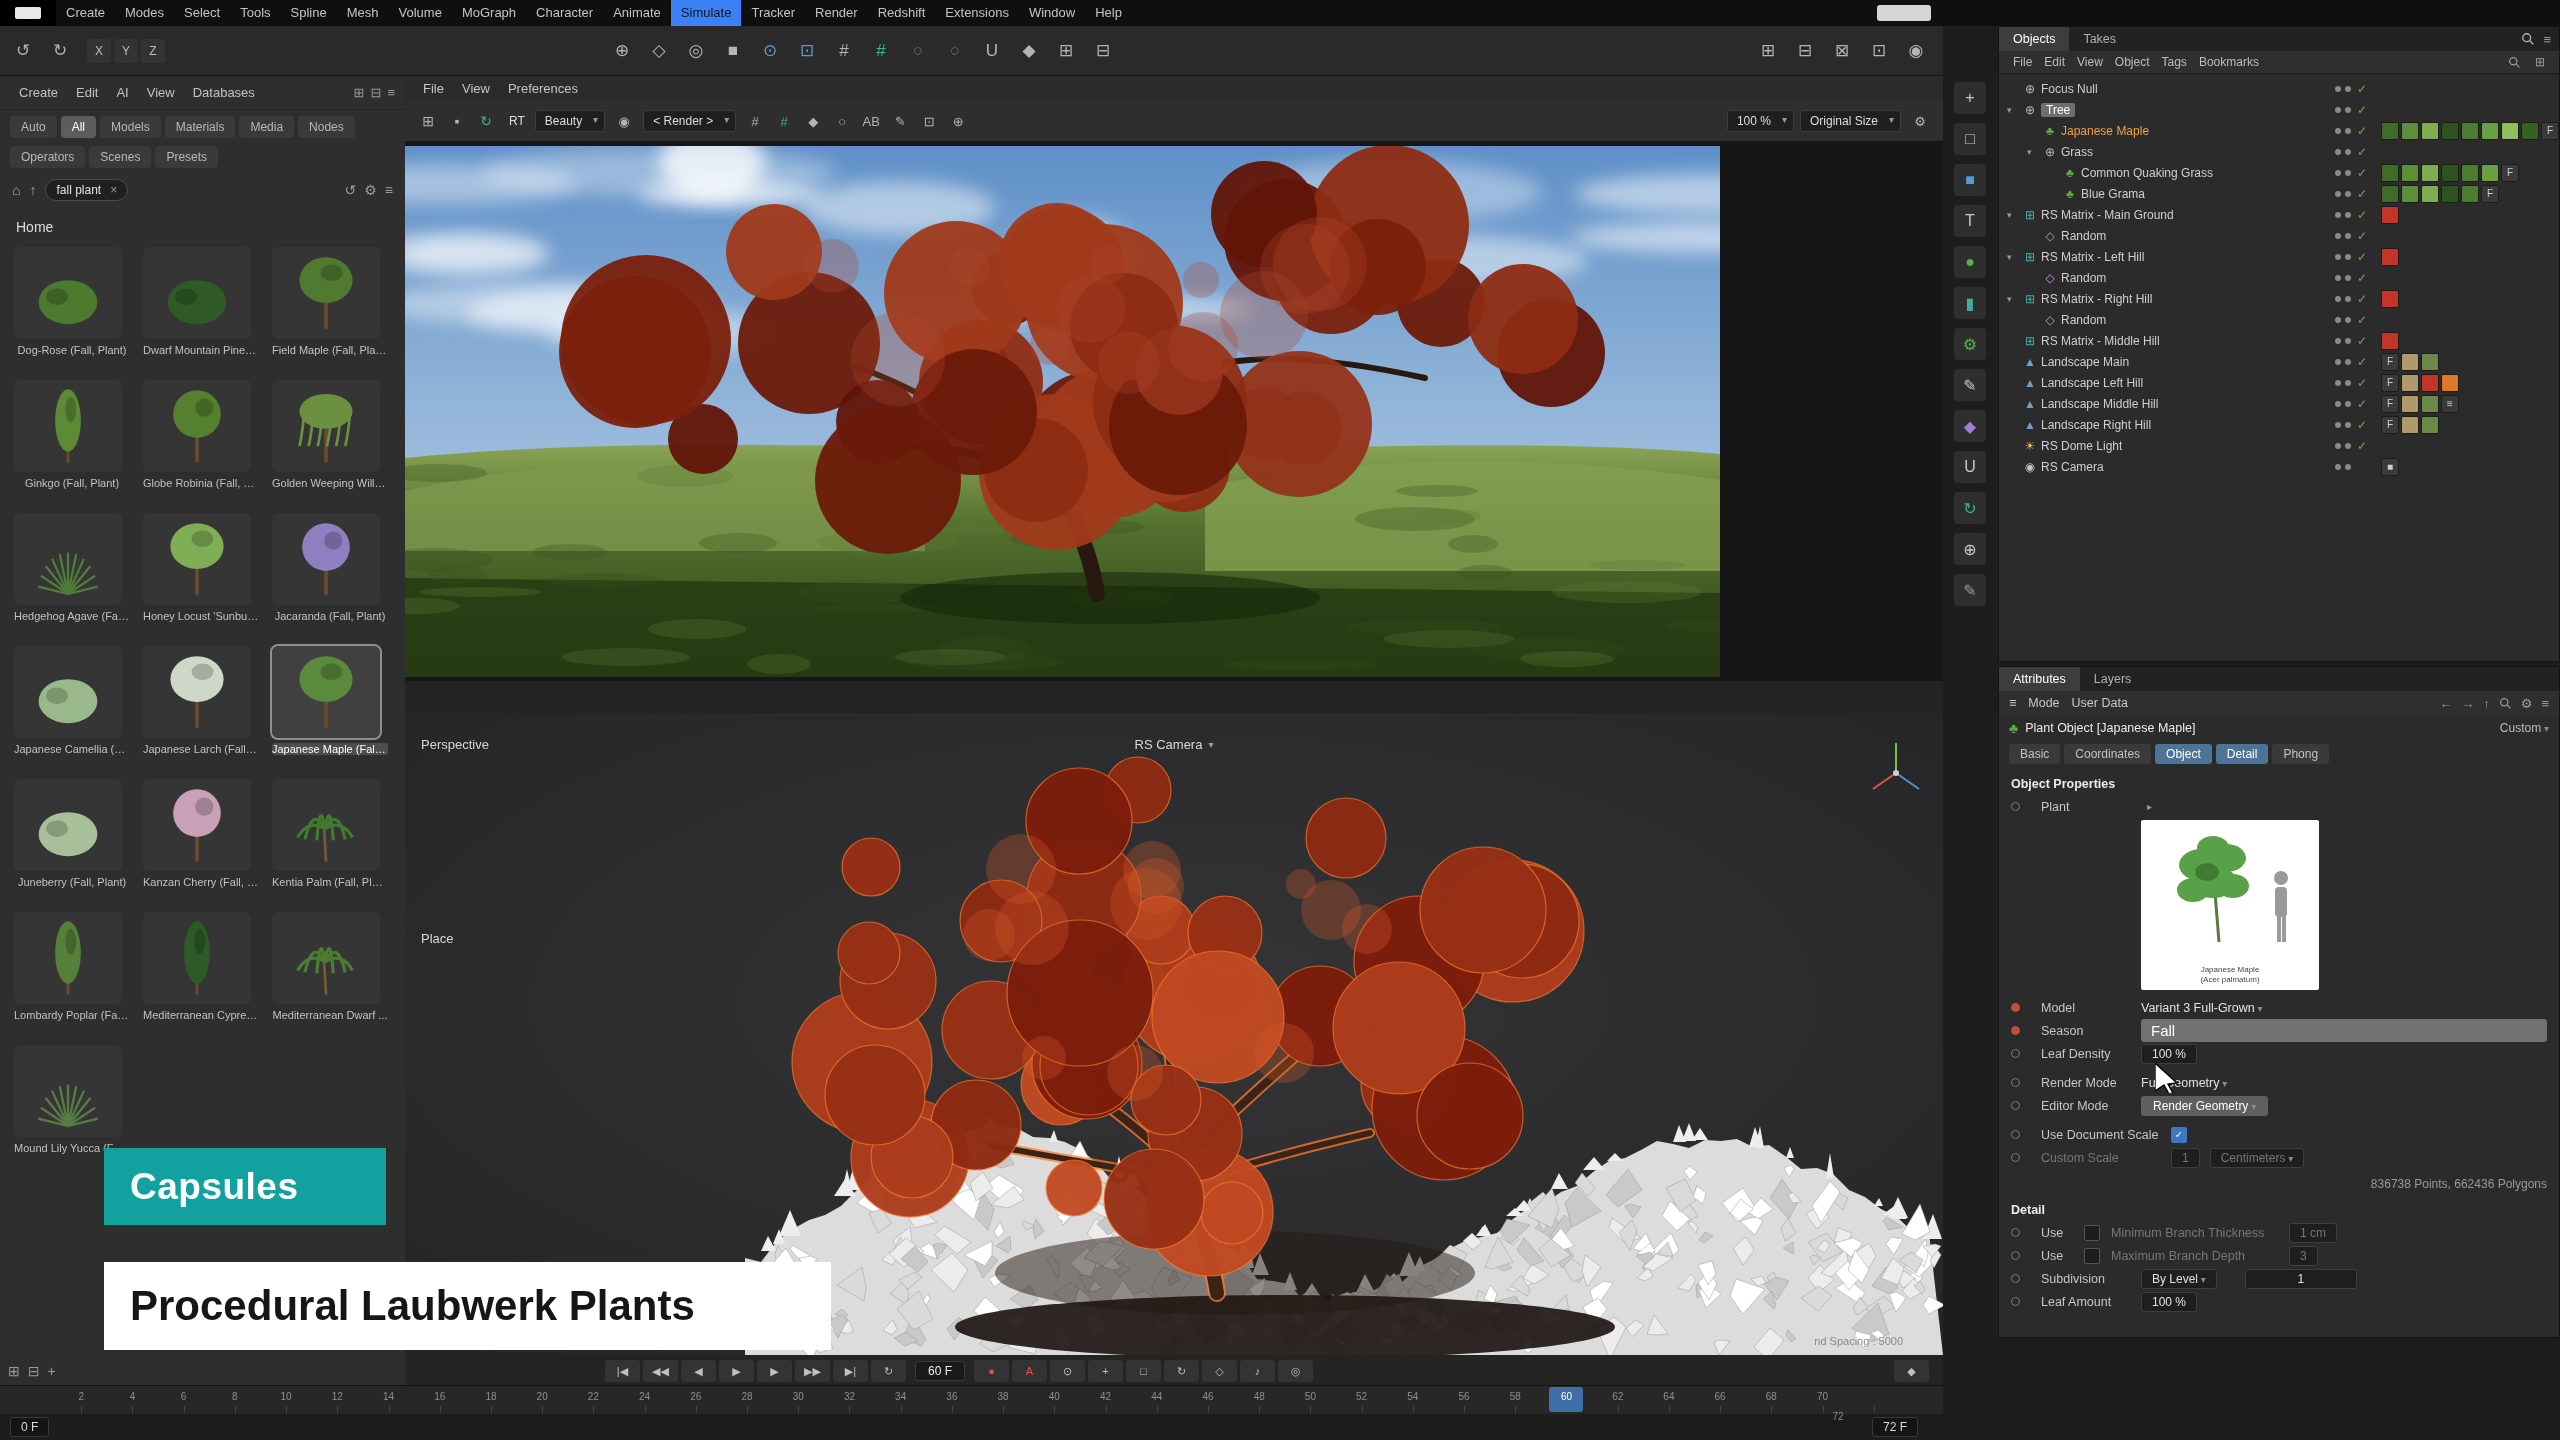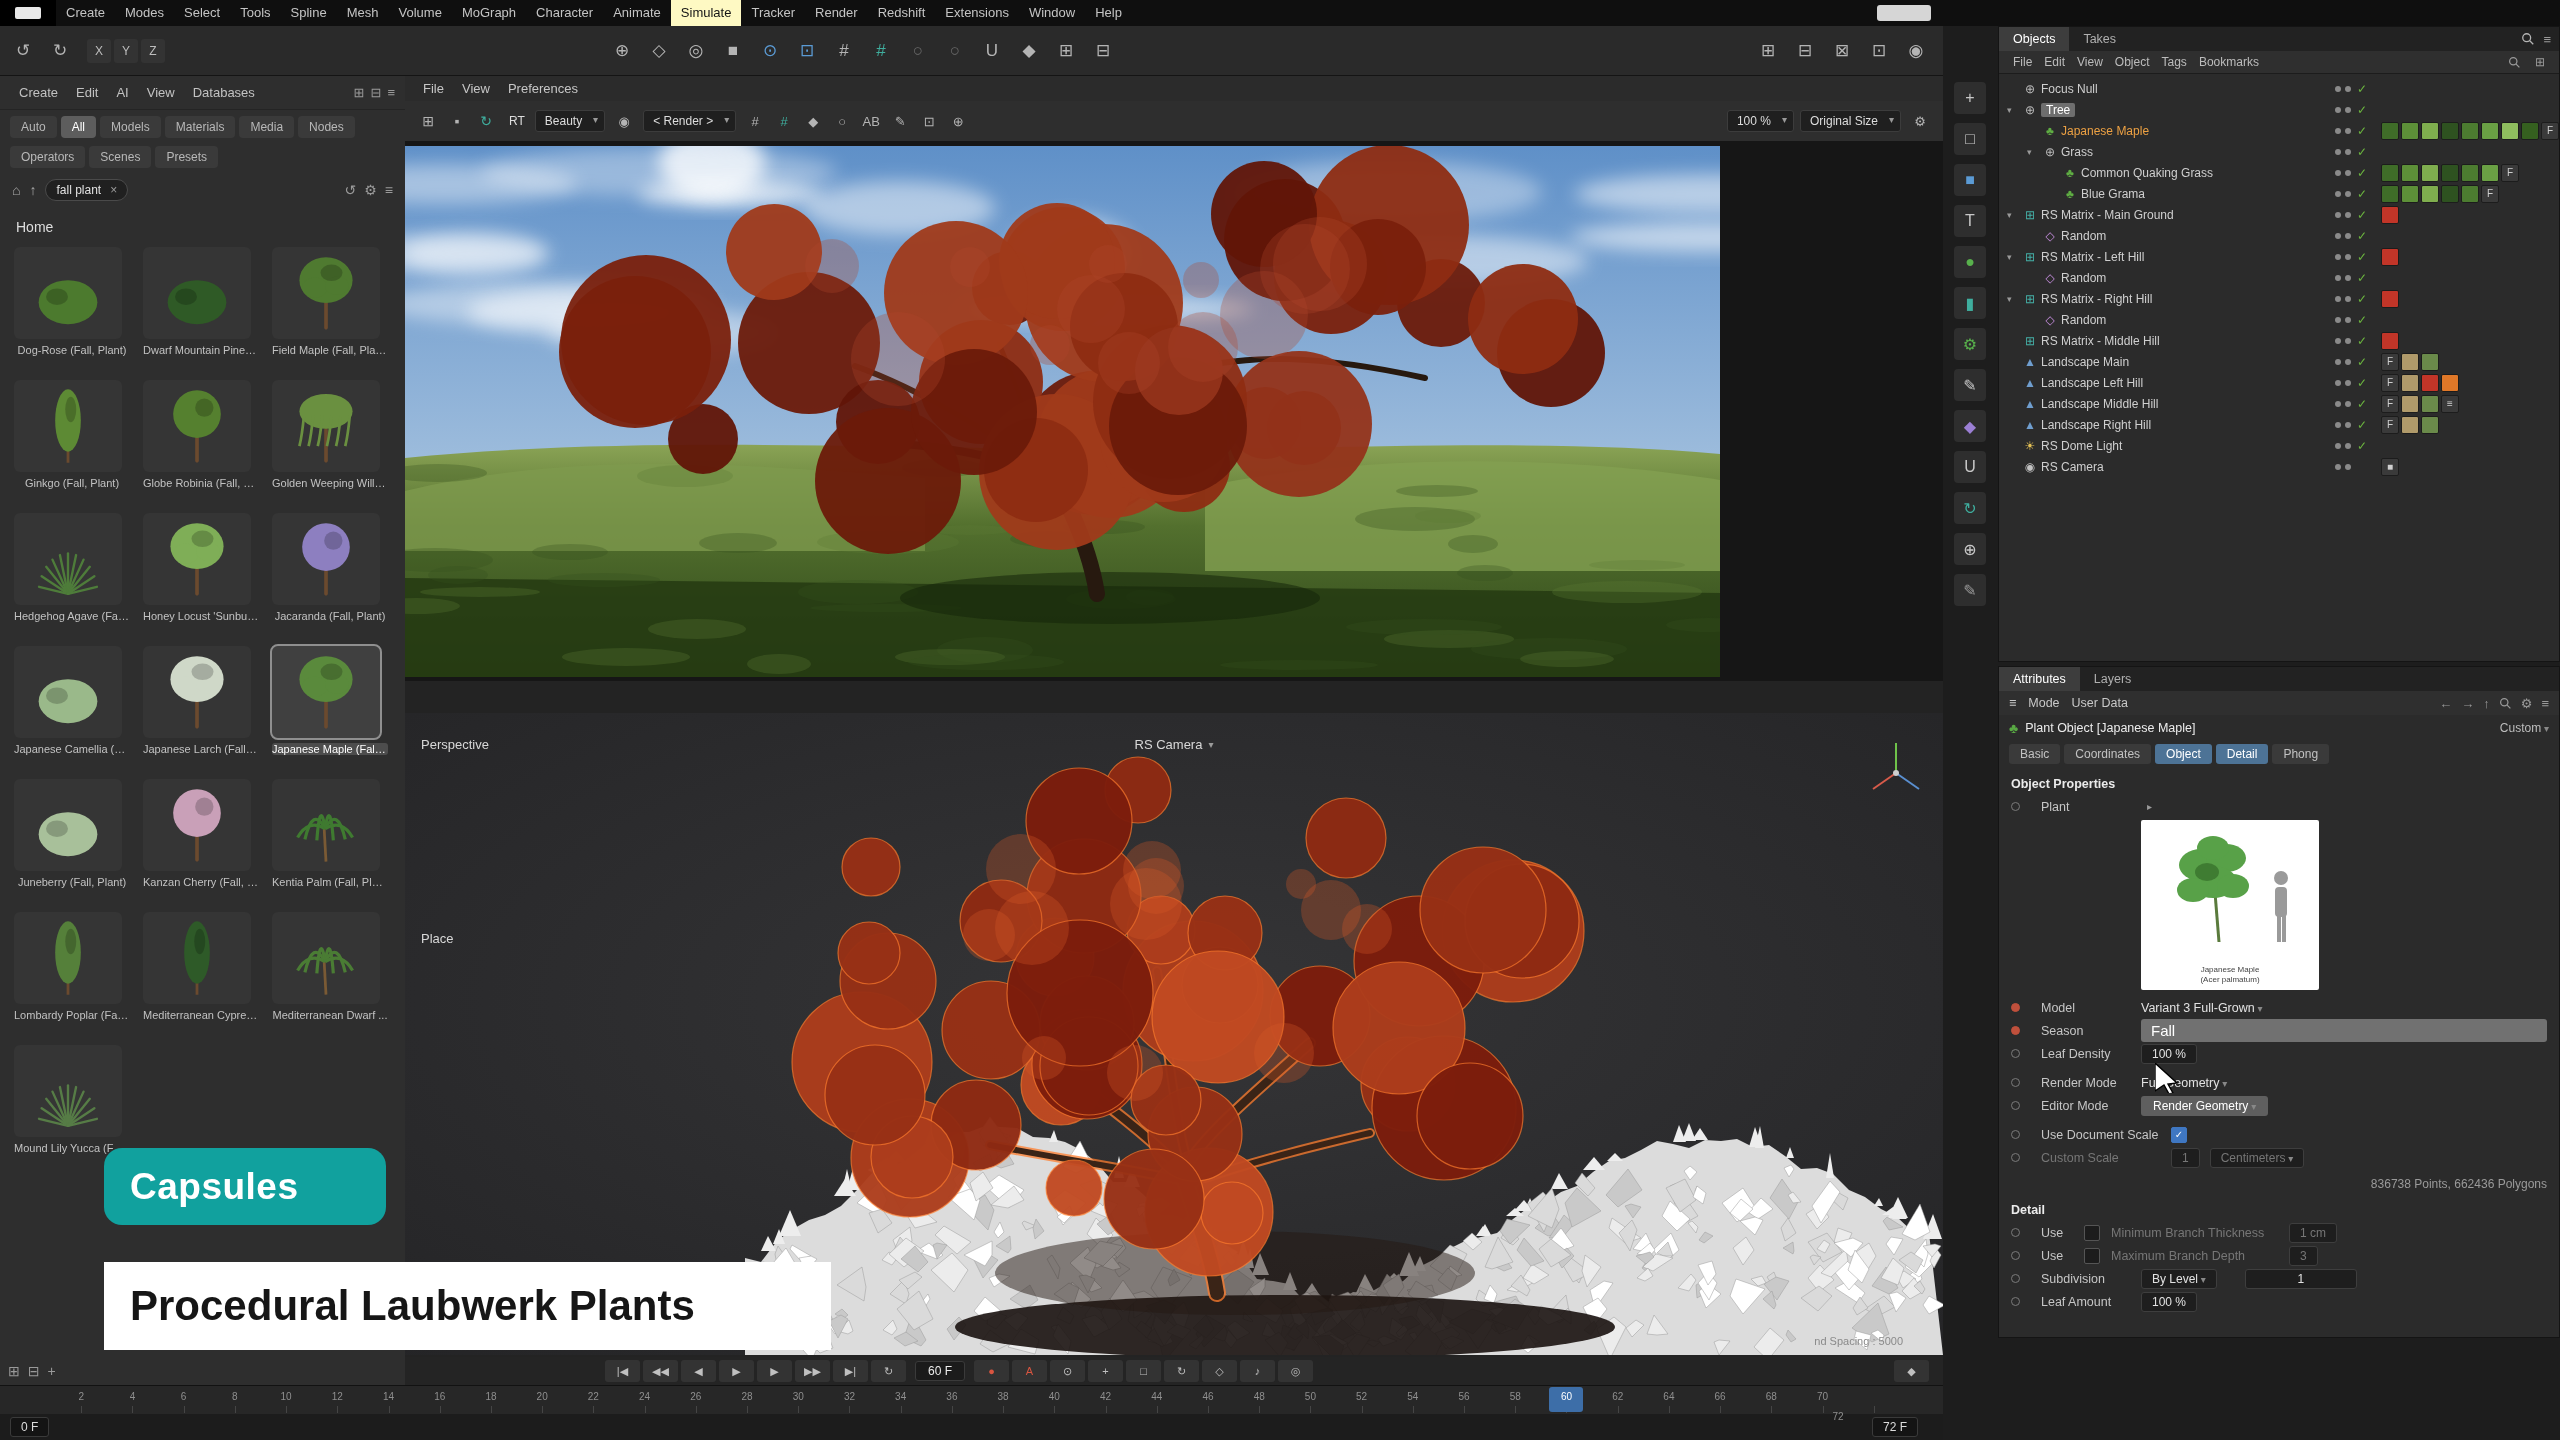--- a/index.html
+++ b/index.html
@@ -4,21 +4,21 @@
 <style>
   html,body{margin:0;padding:0;background:#111;}
   body{font-family:"Liberation Sans",sans-serif;color:#ccc;}
   #root{position:relative;width:2560px;height:1440px;overflow:hidden;background:#1d1d1d;}
 
   
   .menubar{position:absolute;left:0;top:0;width:2560px;height:26px;background:#0f0f0f;display:flex;align-items:center;z-index:6;}
   .logo{width:56px;height:26px;background:#000;display:flex;align-items:center;justify-content:center;}
   .logo i{width:26px;height:12px;background:#e8e8e8;border-radius:2px;display:block;}
   .menu-item{padding:0 10px;font-size:13px;color:#c4c4c4;line-height:26px;white-space:nowrap;}
-  .menu-item.active{background:#fef9c3;color:#141414;}
+  .menu-item.active{background:#3b82f6;color:#141414;}
   .menubar-chip{position:absolute;left:1877px;top:5px;width:54px;height:16px;background:#d6d6d6;border-radius:3px;}
 
   
   .topbar{position:absolute;left:0;top:26px;width:1943px;height:49px;background:#2a2a2a;border-bottom:1px solid #141414;display:flex;align-items:center;z-index:5;}
   .grp{display:flex;gap:3px;align-items:center;}
   .grp.gleft{margin-left:6px;}
   .axis-grp{display:flex;gap:3px;margin-left:10px;}
   .axis-btn{width:24px;height:24px;border-radius:3px;background:#333;color:#bdbdbd;font-size:12px;display:flex;align-items:center;justify-content:center;}
   .grp.gcenter{margin-left:440px;}
   .grp.gright{margin-left:auto;margin-right:10px;}
@@ -136,21 +136,21 @@
   .preview{margin:2px 0 6px 142px;width:178px;height:170px;background:#fff;border-radius:2px;position:relative;}
   .preview .cap{position:absolute;left:0;right:0;text-align:center;font-size:8px;color:#444;}
   .cap.c1{bottom:16px;}
   .cap.c2{bottom:6px;}
   .chev{color:#9a9a9a;font-size:10px;margin-left:6px;}
   .stats{padding:8px 12px 4px 44px;color:#9a9a9a;font-size:12px;text-align:right;}
   .sub-lbl{width:178px;flex:none;}
   .gap6{height:6px;}
 
   
-  .badge{position:absolute;left:104px;top:1148px;width:282px;height:77px;color:#fff;font-weight:bold;font-size:37px;display:flex;align-items:center;padding-left:26px;z-index:8;box-sizing:border-box;letter-spacing:0.5px;border-radius:18px;}
+  .badge{position:absolute;left:104px;top:1148px;width:282px;height:77px;color:#fff;font-weight:bold;font-size:37px;display:flex;align-items:center;padding-left:26px;z-index:8;box-sizing:border-box;letter-spacing:0.5px;}
   .title-ov{position:absolute;left:104px;top:1262px;width:727px;height:88px;background:#fff;color:#161616;font-weight:bold;font-size:42px;display:flex;align-items:center;padding-left:26px;z-index:8;box-sizing:border-box;}
   .cursor{position:absolute;left:2155px;top:1063px;z-index:9;}
 </style>
 </head>
 <body>
 
 <div id="root">
 
   <header class="menubar">
     <div class="logo">

